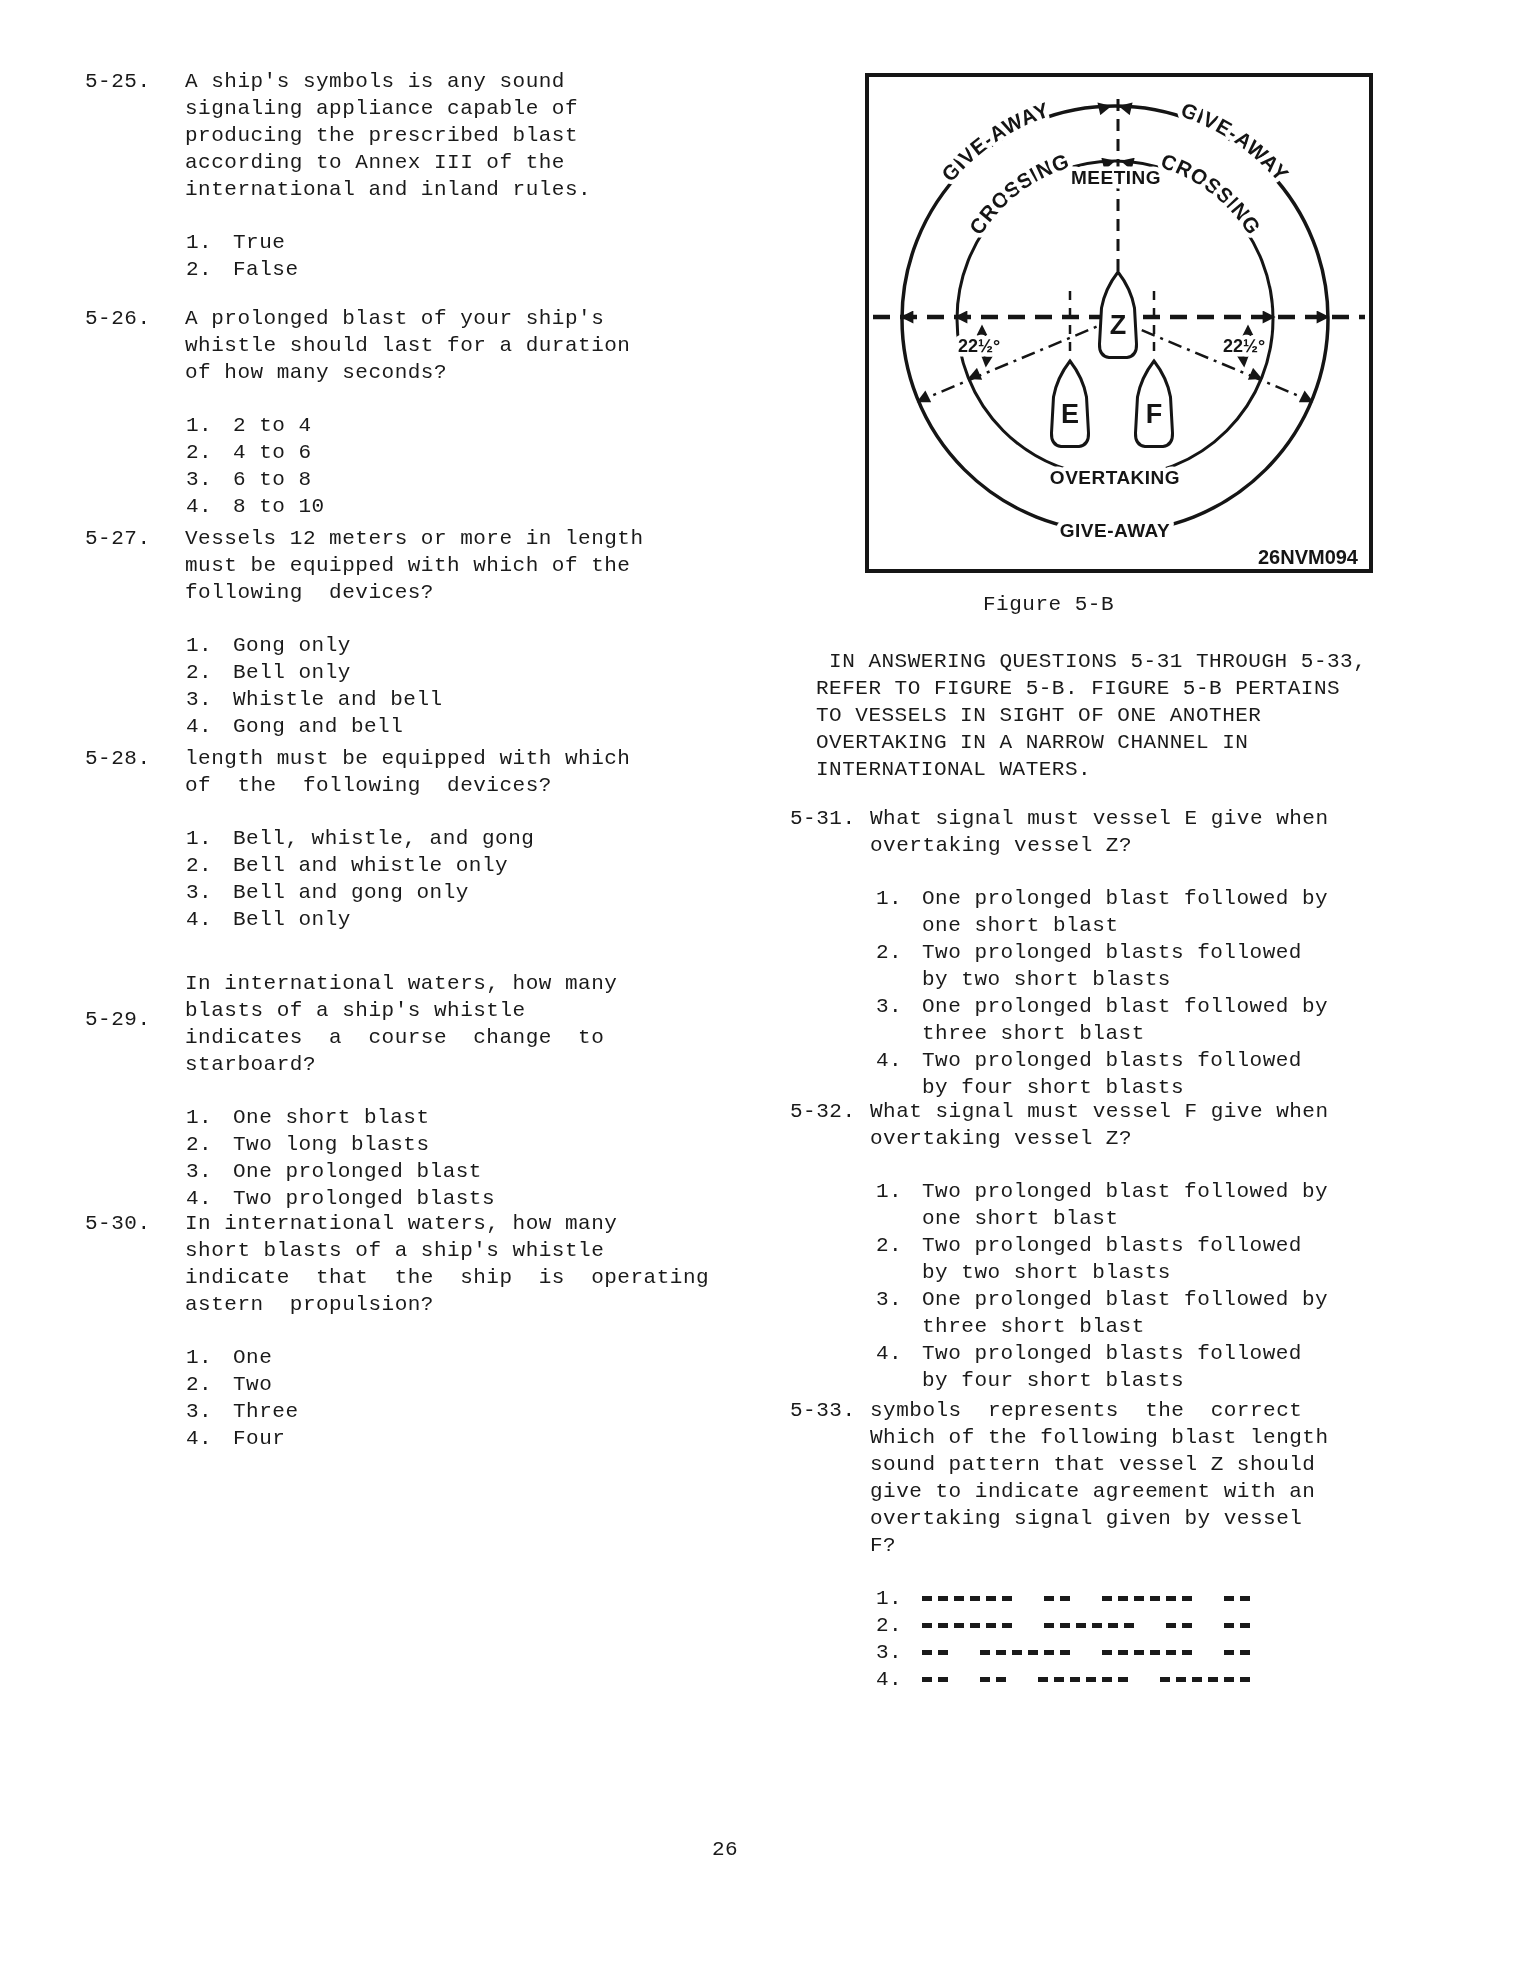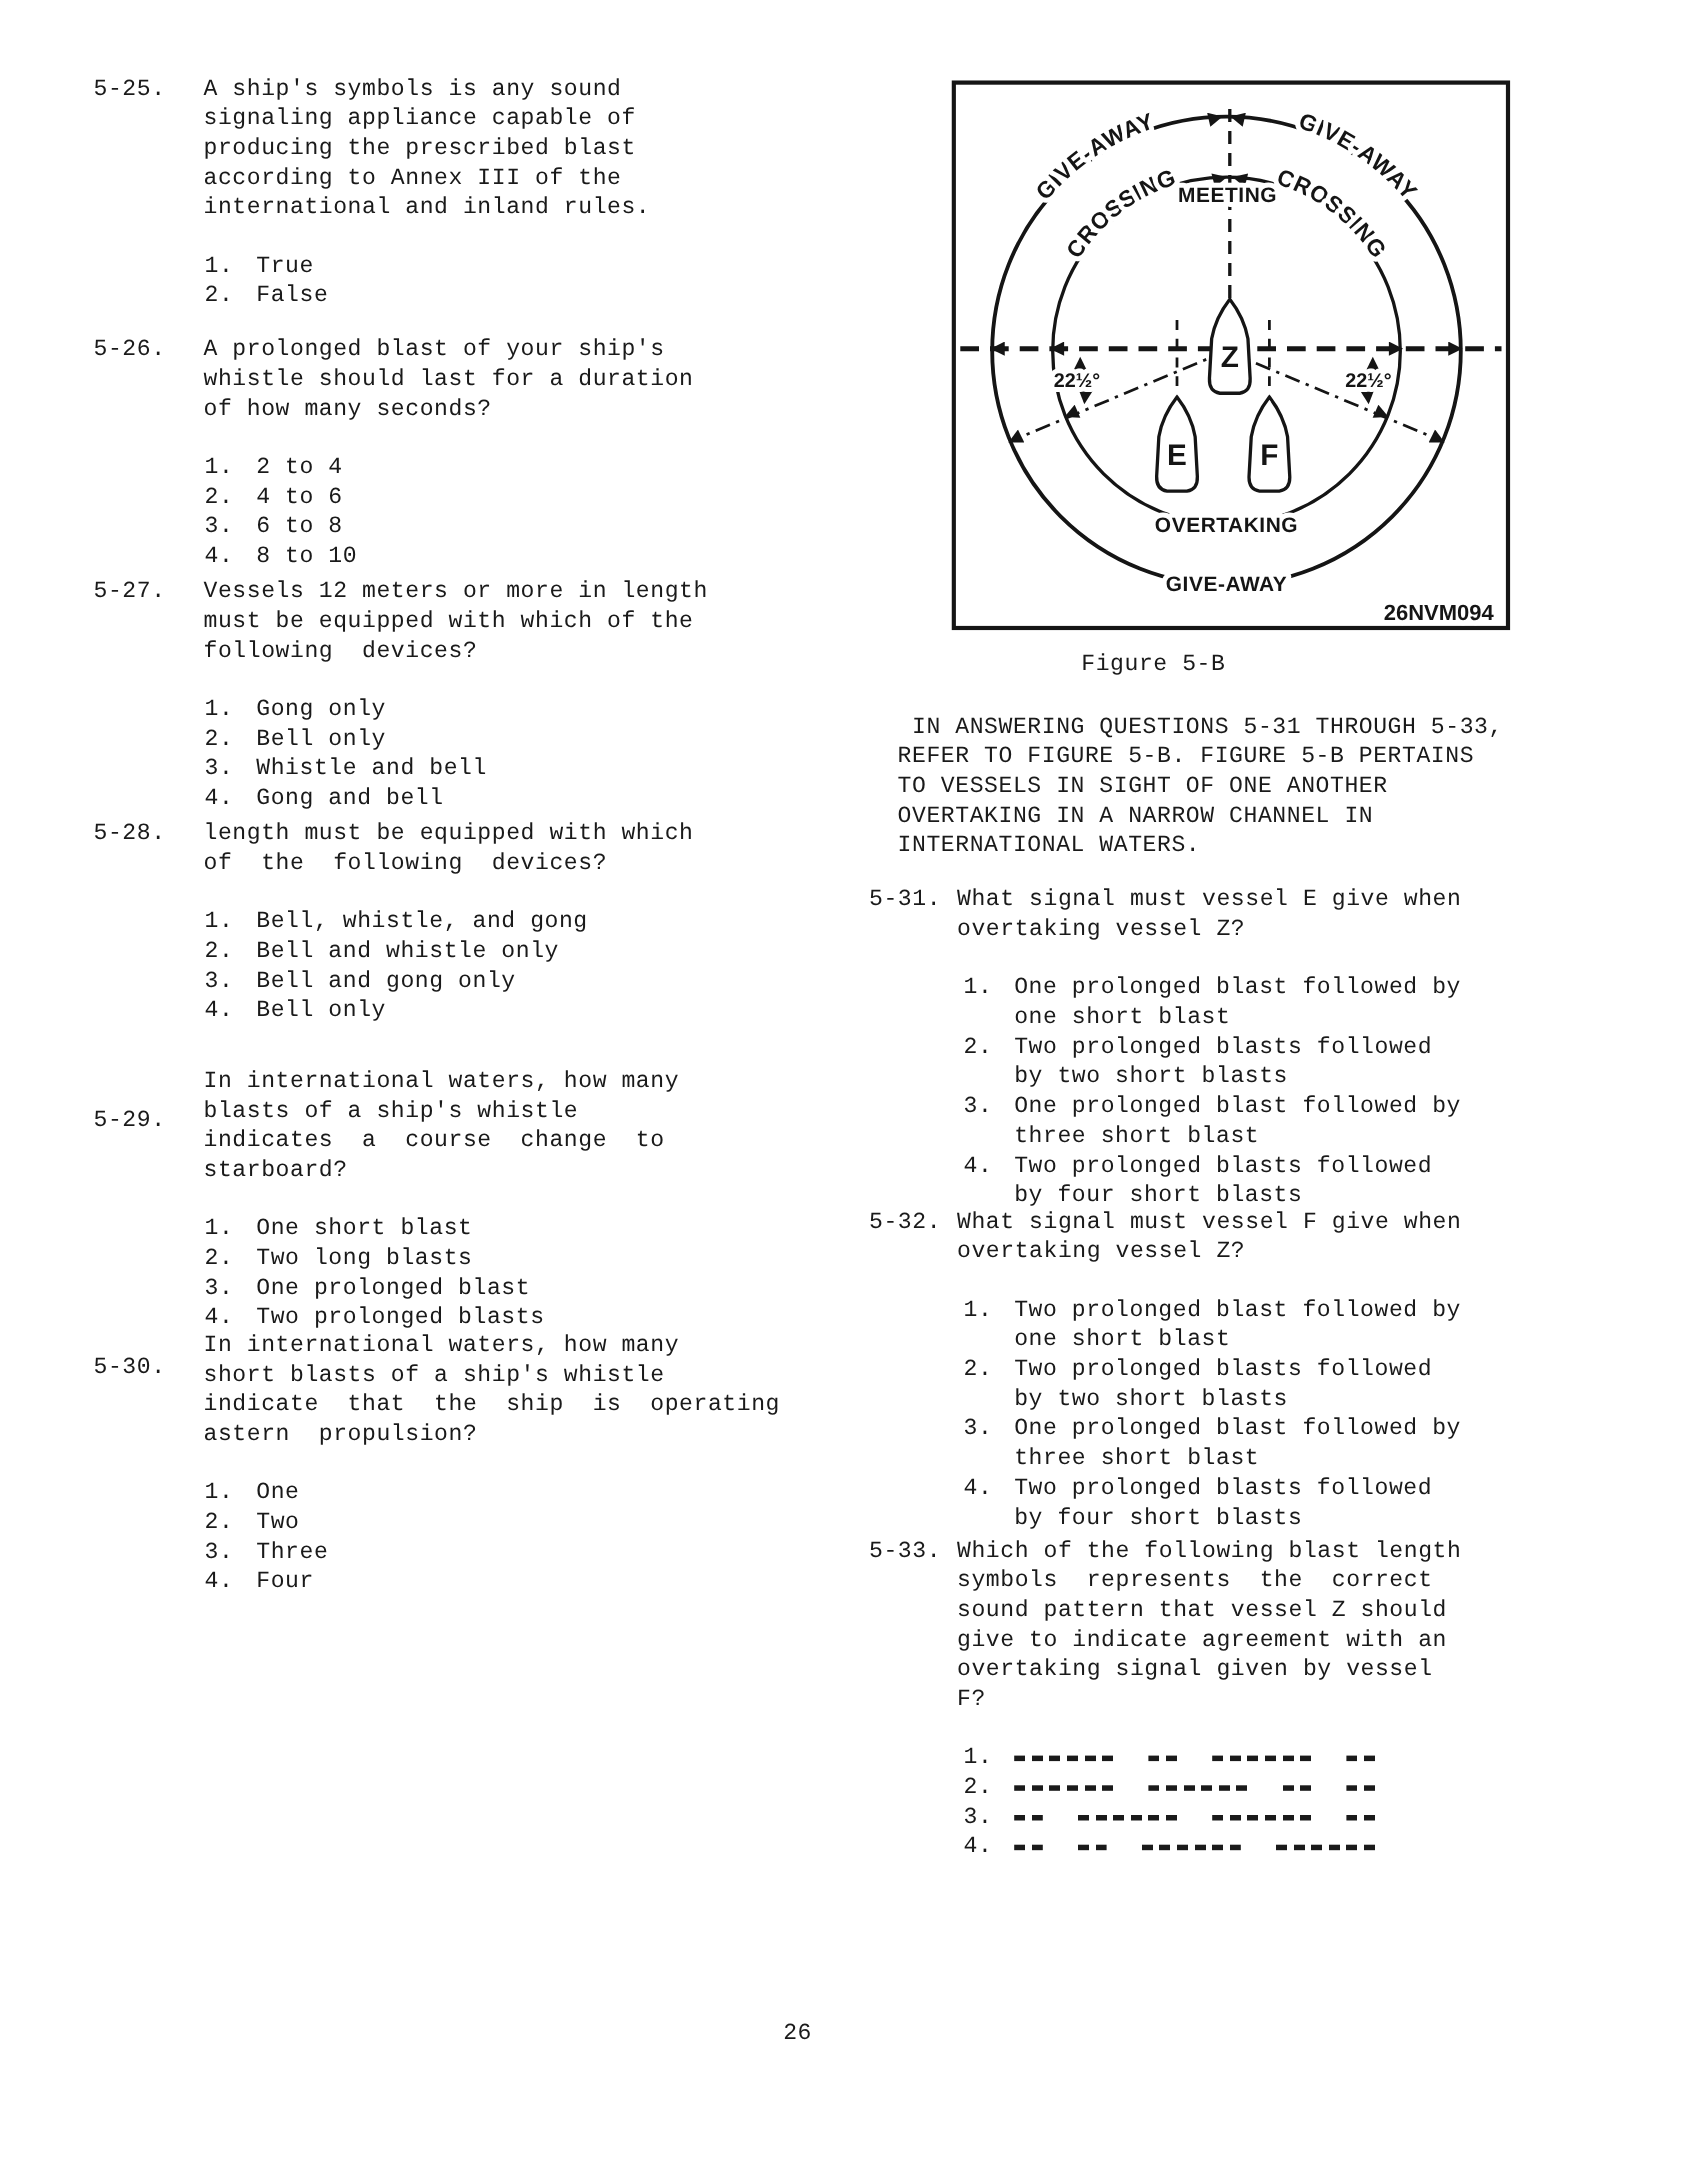--- a/index.html
+++ b/index.html
@@ -295,21 +295,21 @@
             <div class="optrow">
               <div class="line optnum" style="width: 47px;">4.</div>
               <div class="optcontent">
                 <div class="line">Two prolonged blasts</div>
               </div>
             </div>
           </div>
         </div>
       </div>
       <div class="question" style="left: 85px; top: 1210px; width: 600px;">
-        <div class="line qnum" style="width: 100px; margin-top: 20px;">5-30.</div>
+        <div class="line qnum" style="width: 100px;">5-30.</div>
         <div class="qbody">
           <div class="line">In international waters, how many</div>
           <div class="line">short blasts of a ship's whistle</div>
           <div class="line">indicate  that  the  ship  is  operating</div>
           <div class="line">astern  propulsion?</div>
           <div class="opts" style="padding-left: 1px;">
             <div class="optrow">
               <div class="line optnum" style="width: 47px;">1.</div>
               <div class="optcontent">
                 <div class="line">One</div>
@@ -408,22 +408,22 @@
                 <div class="line">Two prolonged blasts followed</div>
                 <div class="line">by four short blasts</div>
               </div>
             </div>
           </div>
         </div>
       </div>
       <div class="question" style="left: 790px; top: 1397px; width: 680px;">
         <div class="line qnum" style="width: 80px;">5-33.</div>
         <div class="qbody">
+          <div class="line">symbols  represents  the  correct</div>
           <div class="line">Which of the following blast length</div>
-          <div class="line">symbols  represents  the  correct</div>
           <div class="line">sound pattern that vessel Z should</div>
           <div class="line">give to indicate agreement with an</div>
           <div class="line">overtaking signal given by vessel</div>
           <div class="line">F?</div>
           <div class="opts" style="padding-left: 6px;">
             <div class="optrow">
               <div class="line optnum" style="width: 46px;">1.</div>
               <div class="optcontent">
                 <div class="pattern-row">
                   <span class="dash-long"></span>

